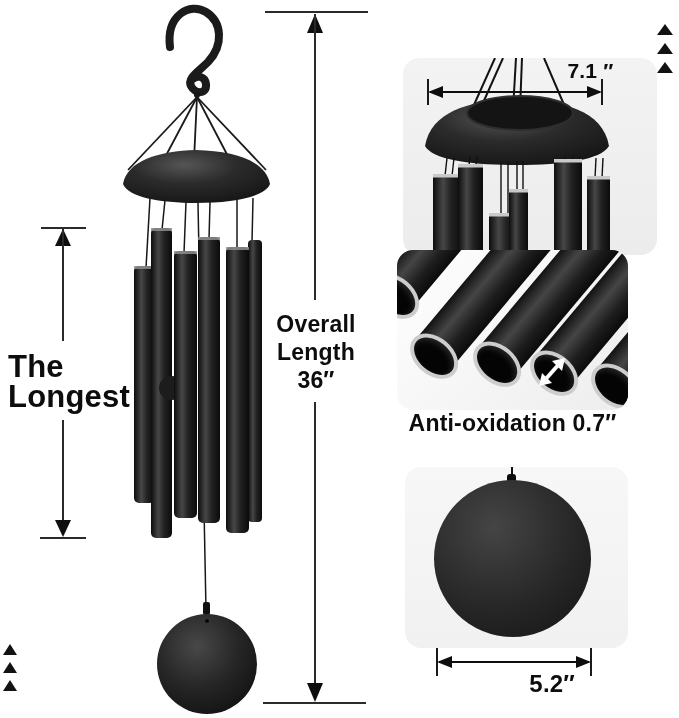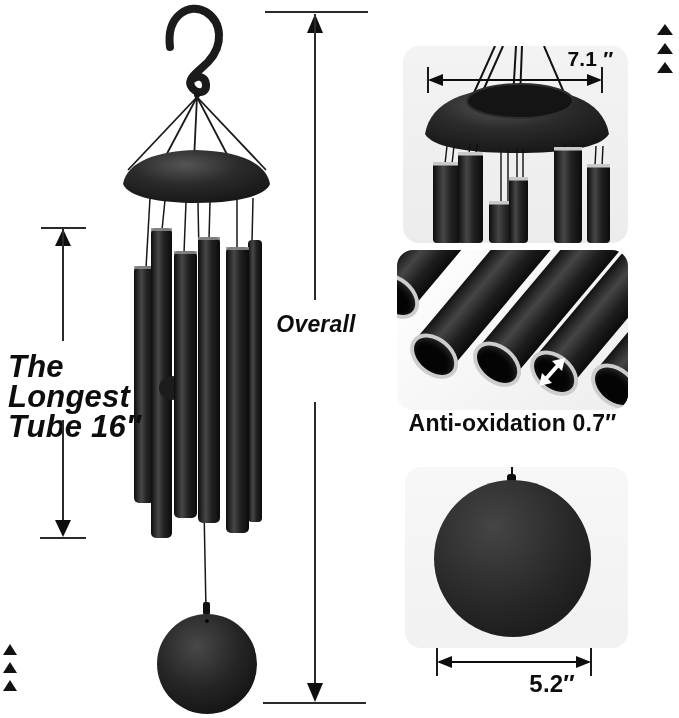--- a/index.html
+++ b/index.html
@@ -13,24 +13,24 @@
   .hline{position:absolute;height:2px;background:#2a2a2a;}
   .cap{position:absolute;height:2px;background:#2a2a2a;}
   .tick{position:absolute;width:2px;background:#1a1a1a;}
   .arr{position:absolute;width:0;height:0;}
   .arr.up{border-left:8px solid transparent;border-right:8px solid transparent;border-bottom:19px solid #0e0e0e;}
   .arr.down{border-left:8px solid transparent;border-right:8px solid transparent;border-top:19px solid #0e0e0e;}
   .arr.left{border-top:6px solid transparent;border-bottom:6px solid transparent;border-right:15px solid #0e0e0e;}
   .arr.right{border-top:6px solid transparent;border-bottom:6px solid transparent;border-left:15px solid #0e0e0e;}
   
   .lbl{position:absolute;font-weight:600;color:#0d0d0d;letter-spacing:0.2px;}
-  .lbl .ln{display:block;font-style:italic;}
+  .lbl .ln{display:block;}
   
   .inset{position:absolute;border-radius:16px;overflow:hidden;}
-  #inset-top{left:403px;top:46px;width:225px;height:197px;background:linear-gradient(180deg,#f3f3f3,#ececec);}
+  #inset-top{left:403px;top:58px;width:254px;height:197px;background:linear-gradient(180deg,#f3f3f3,#ececec);}
   #inset-tubes{left:397px;top:250px;width:231px;height:160px;background:linear-gradient(135deg,#ffffff,#ededed);}
   #inset-disc{left:405px;top:467px;width:223px;height:181px;background:linear-gradient(180deg,#f7f7f7,#f1f1f1);}
   
   .dtube{position:absolute;width:46px;height:300px;transform:rotate(40deg);transform-origin:50% 100%;
     background:linear-gradient(90deg,#121212,#454545 35%,#1d1d1d 70%,#0b0b0b);}
   .dtube .cap-ellipse{position:absolute;left:-2px;bottom:-15px;width:46px;height:30px;border-radius:50%;
     background:#040404;border:4px solid #cdcdcd;box-sizing:content-box;
     box-shadow:inset 0 3px 6px rgba(255,255,255,.15);}
   
   #big-disc{position:absolute;left:29px;top:13px;width:157px;height:157px;border-radius:50%;
@@ -106,33 +106,34 @@
     <circle cx="207" cy="664" r="50" fill="url(#gDisc)"></circle>
     <circle cx="207" cy="621" r="2.5" fill="#060606" stroke="#3a3a3a" stroke-width="1"></circle>
   </svg>
 
   <div>
     <div class="cap" style="left:265px;top:11px;width:103px;"></div>
     <div class="arr up" style="left:307px;top:14px;"></div>
     <div class="vline" style="left:314px;top:14px;height:286px;"></div>
     <div class="lbl" style="left:261px;top:310px;width:110px;text-align:center;font-size:23px;line-height:28px;">
       <span class="ln">Overall</span>
+      <span class="ln">Length</span>
+      <span class="ln">36″</span>
     </div>
     <div class="vline" style="left:314px;top:402px;height:281px;"></div>
     <div class="arr down" style="left:307px;top:683px;"></div>
     <div class="cap" style="left:263px;top:702px;width:103px;"></div>
   </div>
 
   <div>
     <div class="cap" style="left:41px;top:227px;width:45px;"></div>
     <div class="arr up" style="left:55px;top:229px;border-bottom-width:17px;"></div>
     <div class="vline" style="left:62px;top:229px;height:112px;"></div>
     <div class="lbl" style="left:8px;top:352px;width:150px;font-size:31px;line-height:30px;">
       <span class="ln">The Longest</span>
-      <span class="ln">Tube 16″</span>
     </div>
     <div class="vline" style="left:62px;top:420px;height:112px;"></div>
     <div class="arr down" style="left:55px;top:520px;border-top-width:17px;"></div>
     <div class="cap" style="left:40px;top:537px;width:46px;"></div>
   </div>
 
   <div id="inset-top" class="inset">
     <svg width="225" height="197" viewBox="0 0 225 197">
       <g stroke="#121212" stroke-width="2">
         <line x1="92" y1="0" x2="57" y2="78"></line>

